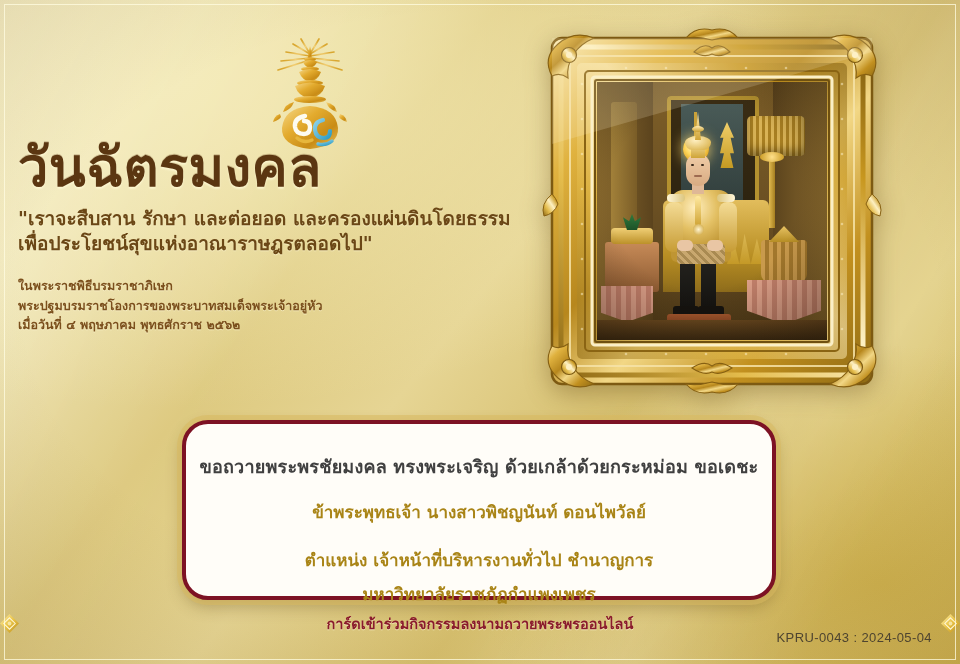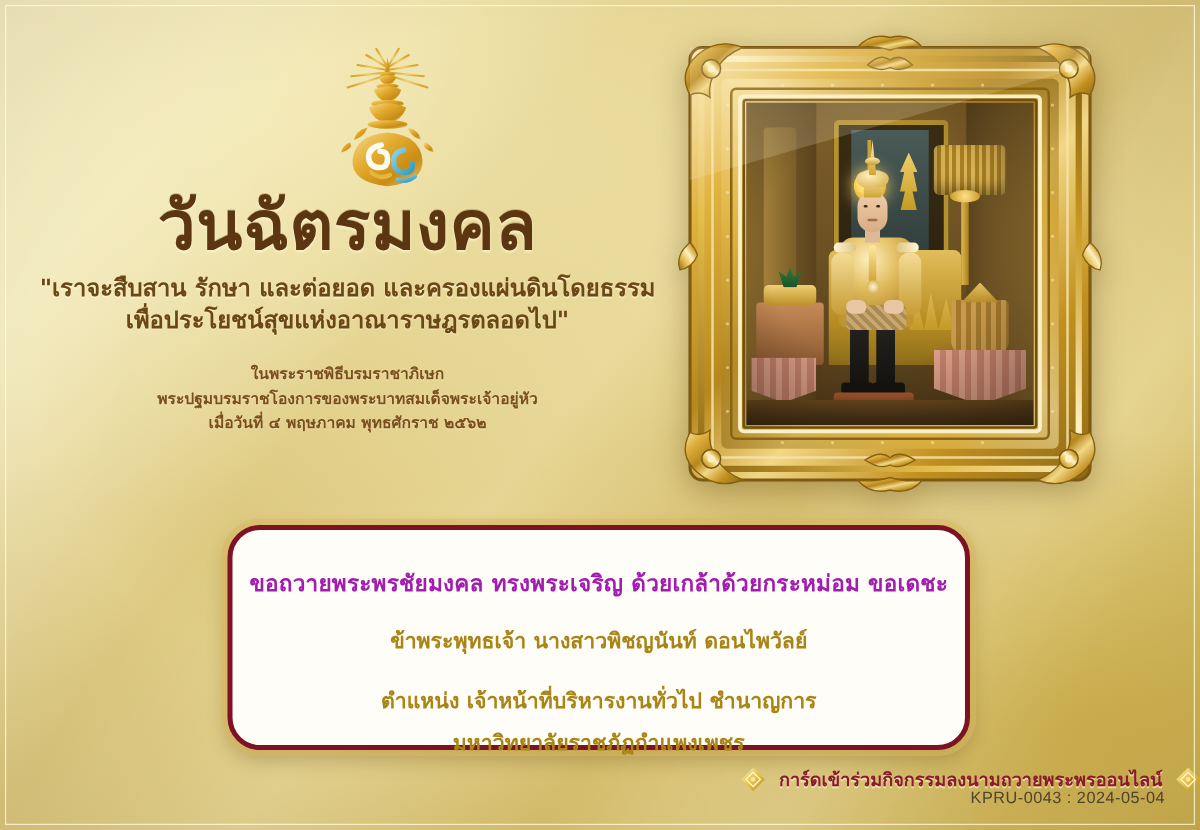--- a/index.html
+++ b/index.html
@@ -46,22 +46,21 @@
   }
 
   
   #emblem {
     position:absolute; left:258px; top:28px;
     width:104px; height:124px; z-index:10;
   }
 
   
   #left-col {
-    position:absolute; left:18px; top:154px; width:520px; z-index:12;
-    text-align:center;
+    position:absolute; left:18px; top:141px; width:520px; z-index:12;
   }
   #title {
     font-family:"DejaVu Sans", sans-serif;
     font-size:54px; line-height:1.0; font-weight:700;
     color:#5b3611;
     letter-spacing:0.5px;
     text-shadow:0 2px 2px rgba(255,250,215,0.75), 0 -1px 0 rgba(90,52,16,0.25);
   }
   #subtitle {
     margin-top:8px;
@@ -103,35 +102,35 @@
     z-index:14;
     background:#fffdf8;
     border:4px solid #7d1224;
     border-radius:26px;
     box-shadow:0 0 0 5px rgba(216,185,96,0.55), 0 7px 16px rgba(92,64,12,0.33);
     display:flex; flex-direction:column; align-items:center;
     justify-content:flex-start;
     padding-top:28px;
   }
   #panel-l1 {
-    font-size:18px; font-weight:700; color:#a21caf;
+    font-size:18px; font-weight:700; color:#404040;
     letter-spacing:0.2px;
   }
   #panel-l2, #panel-l3, #panel-l4 {
     font-size:17px; font-weight:700; color:#a98416;
   }
   #panel-l2 { margin-top:17px; }
   #panel-l3 { margin-top:21px; }
   #panel-l4 { margin-top:7px; }
 
   
   #footer {
     position:absolute; left:0; top:608px; width:960px; height:30px;
     z-index:15;
-    display:flex; align-items:center; justify-content:flex-end; gap:11px;
+    display:flex; align-items:center; justify-content:space-between; gap:11px;
   }
   #footer-text {
     font-size:14.5px; font-weight:700; color:#8a1b2c;
     text-shadow:0 1px 0 rgba(255,250,215,0.6);
   }
   .diamond {
     width:19px; height:19px; flex:0 0 auto;
   }
   #code {
     position:absolute; right:28px; top:630px; z-index:15;

